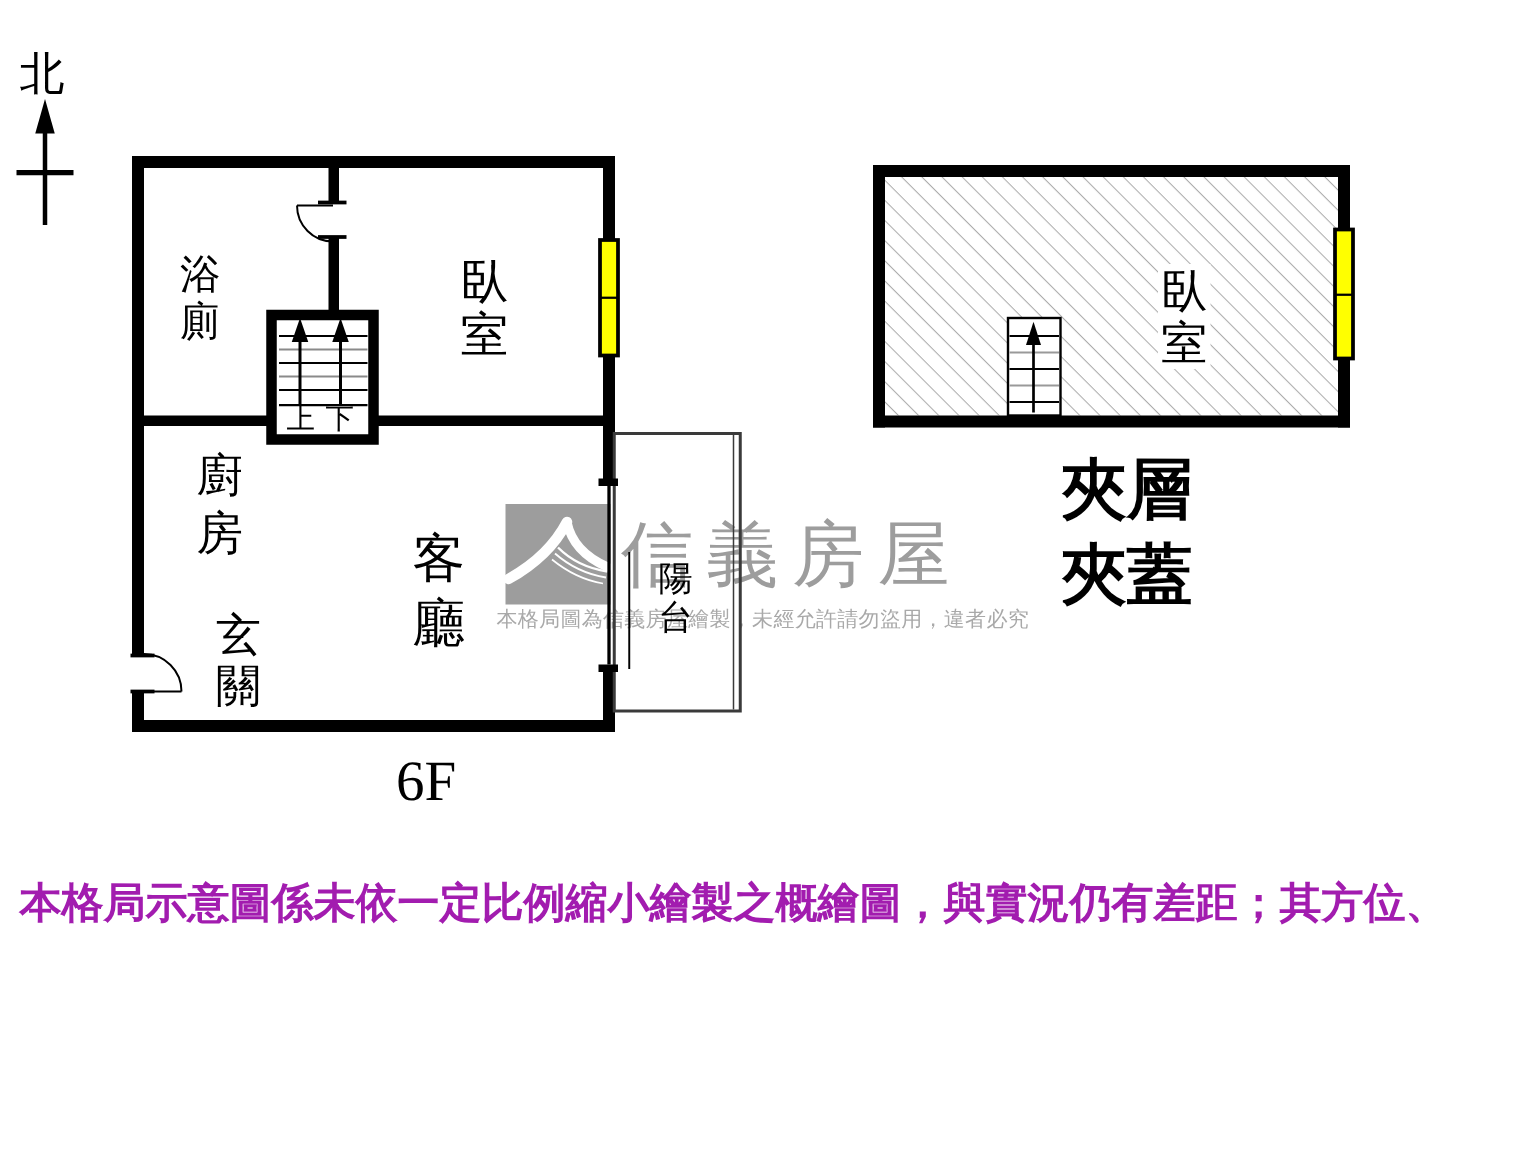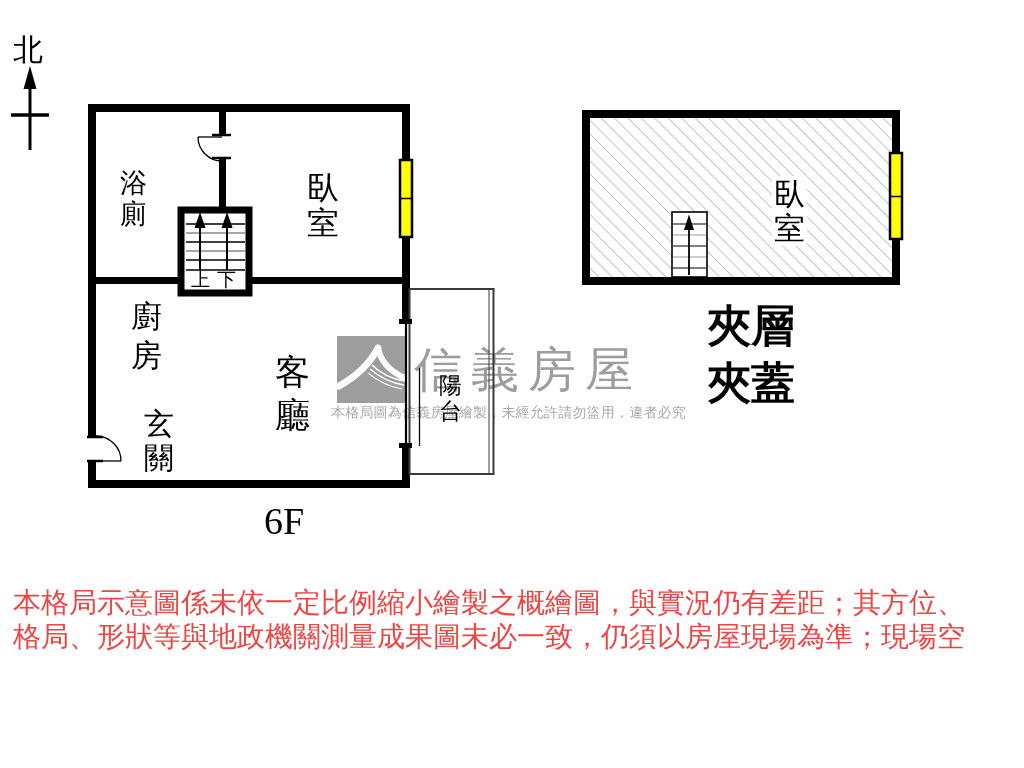--- a/index.html
+++ b/index.html
@@ -5,21 +5,21 @@
   html,body{margin:0;padding:0;background:#fff;}
   #canvas{position:relative;width:1024px;height:768px;background:#ffffff;overflow:hidden;
           font-family:"Liberation Serif","DejaVu Serif",serif;}
   .lbl{position:absolute;color:#000;white-space:pre-line;text-align:center;line-height:1.12;
        font-family:"Liberation Serif","DejaVu Serif",serif;}
   #wm-brand{position:absolute;left:414px;top:338px;font-size:48px;color:#9d9d9d;
             letter-spacing:9px;white-space:nowrap;font-family:"Liberation Serif","DejaVu Serif",serif;}
   #wm-notice{position:absolute;left:331px;top:404px;font-size:14px;color:#a9a9a9;
              letter-spacing:0.2px;white-space:nowrap;font-family:"Liberation Serif","DejaVu Serif",serif;}
   #disclaimer{position:absolute;left:13px;top:586px;width:1004px;font-size:28px;
-              line-height:33.5px;color:#ef4444;font-family:"Liberation Serif","DejaVu Serif",serif;}
+              line-height:33.5px;color:#a21caf;font-family:"Liberation Serif","DejaVu Serif",serif;font-weight:bold;}
   svg{position:absolute;left:0;top:0;}
 </style>
 </head>
 <body>
 
 <div id="canvas">
 
   <svg width="1024" height="768" viewBox="0 0 1024 768">
     <rect x="337" y="336" width="70" height="67" fill="#9d9d9d"></rect>
     <path d="M 378,348 Q 366,371 339,386" stroke="#fff" stroke-width="7" fill="none" stroke-linecap="round"></path>
@@ -146,16 +146,15 @@
   <div class="lbl" style="left:217px;top:269px;font-size:19px;">下</div>
   <div class="lbl" style="left:236px;top:500px;font-size:38px;margin-left:28px;">6F</div>
 
   <div class="lbl" style="left:772px;top:176px;font-size:31px;line-height:35px;background:#fff;padding:0 2px;">臥
 室</div>
   <div class="lbl" style="left:707px;top:298px;font-size:44px;line-height:57px;text-align:left;font-weight:bold;">夾層
 夾蓋</div>
 
   <div id="disclaimer">
     <div>本格局示意圖係未依一定比例縮小繪製之概繪圖，與實況仍有差距；其方位、</div>
-    <div>格局、形狀等與地政機關測量成果圖未必一致，仍須以房屋現場為準；現場空</div>
   </div>
 
 </div>
 
 </body></html>

